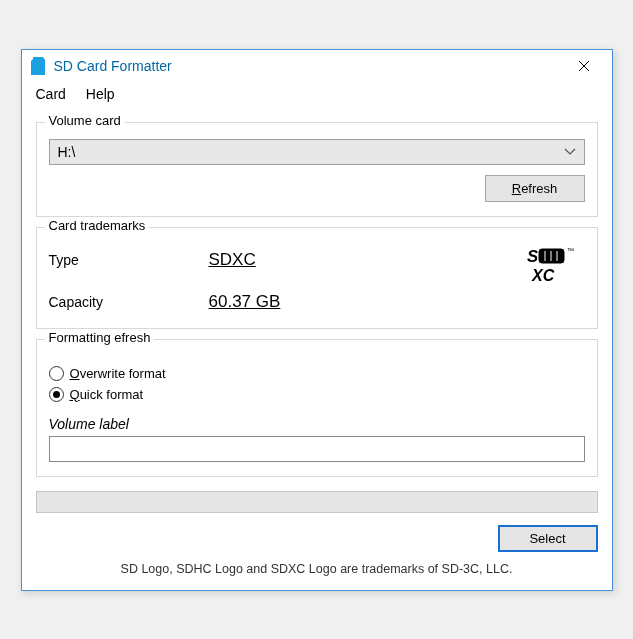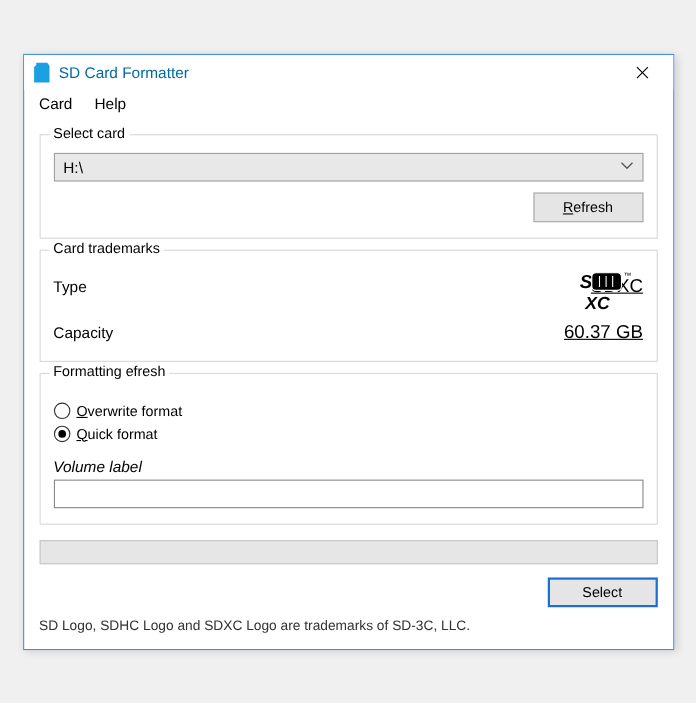--- a/index.html
+++ b/index.html
@@ -102,21 +102,20 @@
     .btn u { text-decoration: underline; }
     .btn-row-right {
       display: flex;
       justify-content: flex-end;
       margin-top: 10px;
     }
     .info-row {
       display: flex;
       align-items: center;
       margin-top: 6px;
-      justify-content: space-between;
     }
     .info-label { width: 160px; font-size: 14px; }
     .info-value { font-size: 17px; text-decoration: underline; }
     .sd-logo {
       position: absolute;
       right: 16px;
       top: 18px;
     }
     .radio-row {
       display: flex;
@@ -158,20 +157,21 @@
       display: flex;
       justify-content: flex-end;
       margin-top: 12px;
     }
     .btn-primary {
       border: 2px solid #1a6fd1;
       background: #e5e5e5;
       min-width: 100px;
     }
     .footer {
+      text-align: center;
       font-size: 12.5px;
       color: #333;
       margin-top: 10px;
       padding-bottom: 6px;
     }
   </style>
 </head>
 <body>
 
 <div class="window">
@@ -192,21 +192,21 @@
   </div>
 
   <div class="menubar">
     <div class="menu-item">Card</div>
     <div class="menu-item">Help</div>
   </div>
 
   <div class="content">
 
     <div class="groupbox">
-      <div class="groupbox-legend">Select card</div>
+      <div class="groupbox-legend">Volume card</div>
       <div class="dropdown">
         <span class="dropdown-text">H:\</span>
         <span class="dropdown-arrow">
           <svg width="12" height="8" viewBox="0 0 12 8">
               <path d="M1 1 L6 6 L11 1" stroke="#555" stroke-width="1.2" fill="none"></path>
             </svg>
         </span>
       </div>
       <div class="btn-row-right">
         <button class="btn"><u>R</u>efresh</button>

